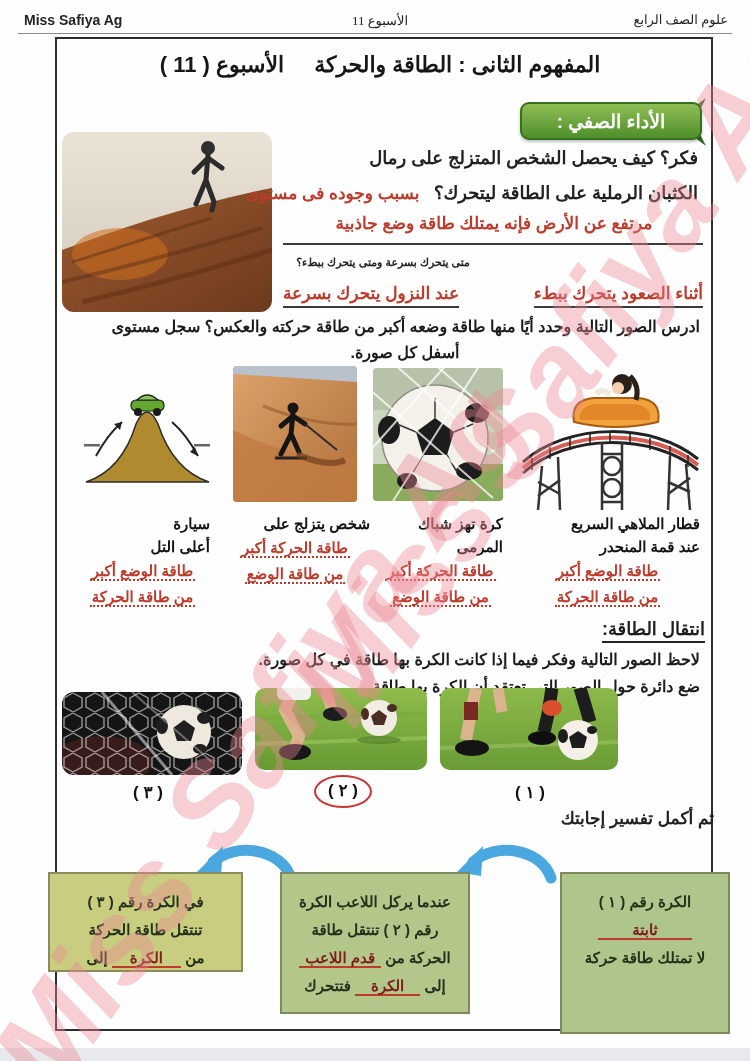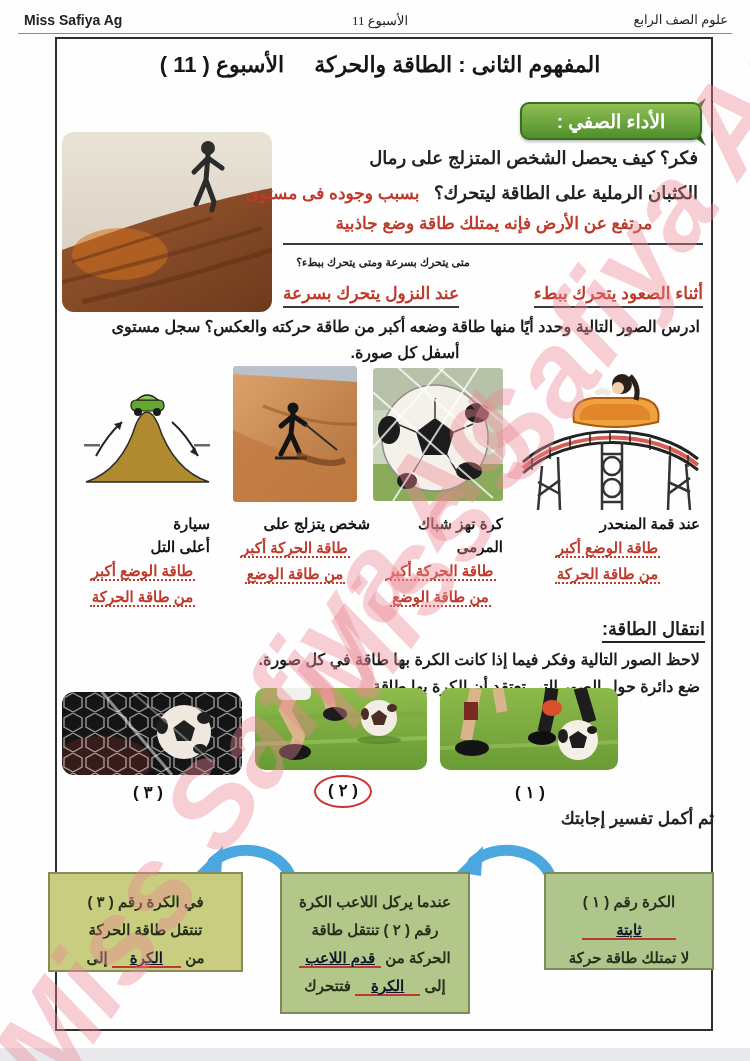--- a/index.html
+++ b/index.html
@@ -24,21 +24,21 @@
   .photo{overflow:hidden;}
   .cap{font-size:15px;font-weight:700;color:#141414;line-height:23px;text-align:right;}
   .card-ans{font-size:15px;font-weight:700;color:#bf3a2b;line-height:26px;text-align:center;}
   .card-ans span{border-bottom:2px dotted #bf3a2b;padding:0 2px;}
   .heading-u{font-size:18px;font-weight:700;border-bottom:2px solid #222;padding-bottom:1px;}
   .body-line{font-size:16px;font-weight:700;color:#1c1c1c;}
   .num{font-size:17px;font-weight:700;color:#111;text-align:center;}
   .circle-mark{border:2.5px solid #c33;border-radius:50%;padding:3px 12px 5px;display:inline-block;}
   .gbox{border:2px solid #7e8a5c;text-align:center;direction:rtl;font-weight:700;
         font-size:15px;color:#25301b;line-height:28px;padding-top:14px;box-sizing:border-box;}
-  .gbox .r{color:#0f172a;border-bottom:2px solid #bf3a2b;padding:0 6px;text-decoration:underline;}
+  .gbox .r{color:#7f1d1d;border-bottom:2px solid #bf3a2b;padding:0 6px;}
   .wm{position:absolute;font-size:118px;font-weight:700;font-style:italic;white-space:nowrap;
       color:rgba(235,135,148,0.40);transform-origin:0 50%;pointer-events:none;z-index:9;}
   svg{display:block;}
 </style>
 </head>
 <body>
 
 <div class="page">
 
   <div class="abs hdr bold" style="left:24px;top:12px;">Miss Safiya Ag</div>
@@ -221,20 +221,21 @@
     <div class="card-ans"><span>طاقة الحركة أكبر</span></div>
     <div class="card-ans"><span>من طاقة الوضع</span></div>
   </div>
   <div class="abs rtl" style="left:378px;top:512px;width:125px;">
     <div class="cap">كرة تهز شباك</div>
     <div class="cap">المرمى</div>
     <div class="card-ans"><span>طاقة الحركة أكبر</span></div>
     <div class="card-ans"><span>من طاقة الوضع</span></div>
   </div>
   <div class="abs rtl" style="left:515px;top:512px;width:185px;">
+    <div class="cap">قطار الملاهي السريع</div>
     <div class="cap">عند قمة المنحدر</div>
     <div class="card-ans"><span>طاقة الوضع أكبر</span></div>
     <div class="card-ans"><span>من طاقة الحركة</span></div>
   </div>
 
   <div class="abs rtl heading-u" style="right:45px;top:618px;">انتقال الطاقة:</div>
   <div class="abs rtl body-line" style="right:50px;top:650px;">لاحظ الصور التالية وفكر فيما إذا كانت الكرة بها طاقة في كل صورة.</div>
   <div class="abs rtl body-line" style="right:50px;top:677px;">ضع دائرة حول الصور التي تعتقد أن الكرة بها طاقة.</div>
 
   <div class="abs photo" style="left:62px;top:692px;width:180px;height:83px;border-radius:12px;">
@@ -330,21 +331,21 @@
       <polygon points="2,36 28,10 26,40" fill="#4aa7e0"></polygon>
     </svg>
   </div>
   <div class="abs" style="left:195px;top:836px;">
     <svg width="104" height="52" viewBox="0 0 104 52">
       <path d="M96,42 C86,12 40,6 18,26" stroke="#4aa7e0" stroke-width="11" fill="none" stroke-linecap="round"></path>
       <polygon points="2,36 28,10 26,40" fill="#4aa7e0"></polygon>
     </svg>
   </div>
 
-  <div class="abs gbox" style="left:544px;top:872px;width:170px;height:98px;background:#aec68c;">
+  <div class="abs gbox" style="left:560px;top:872px;width:170px;height:162px;background:#aec68c;">
     <div>الكرة رقم ( ١ )</div>
     <div><span class="r" style="padding:0 34px;">ثابتة</span></div>
     <div>لا تمتلك طاقة حركة</div>
   </div>
 
   <div class="abs gbox" style="left:280px;top:872px;width:190px;height:142px;background:#b3c78b;">
     <div>عندما يركل اللاعب الكرة</div>
     <div>رقم ( ٢ ) تنتقل طاقة</div>
     <div>
       <span>الحركة من</span>

